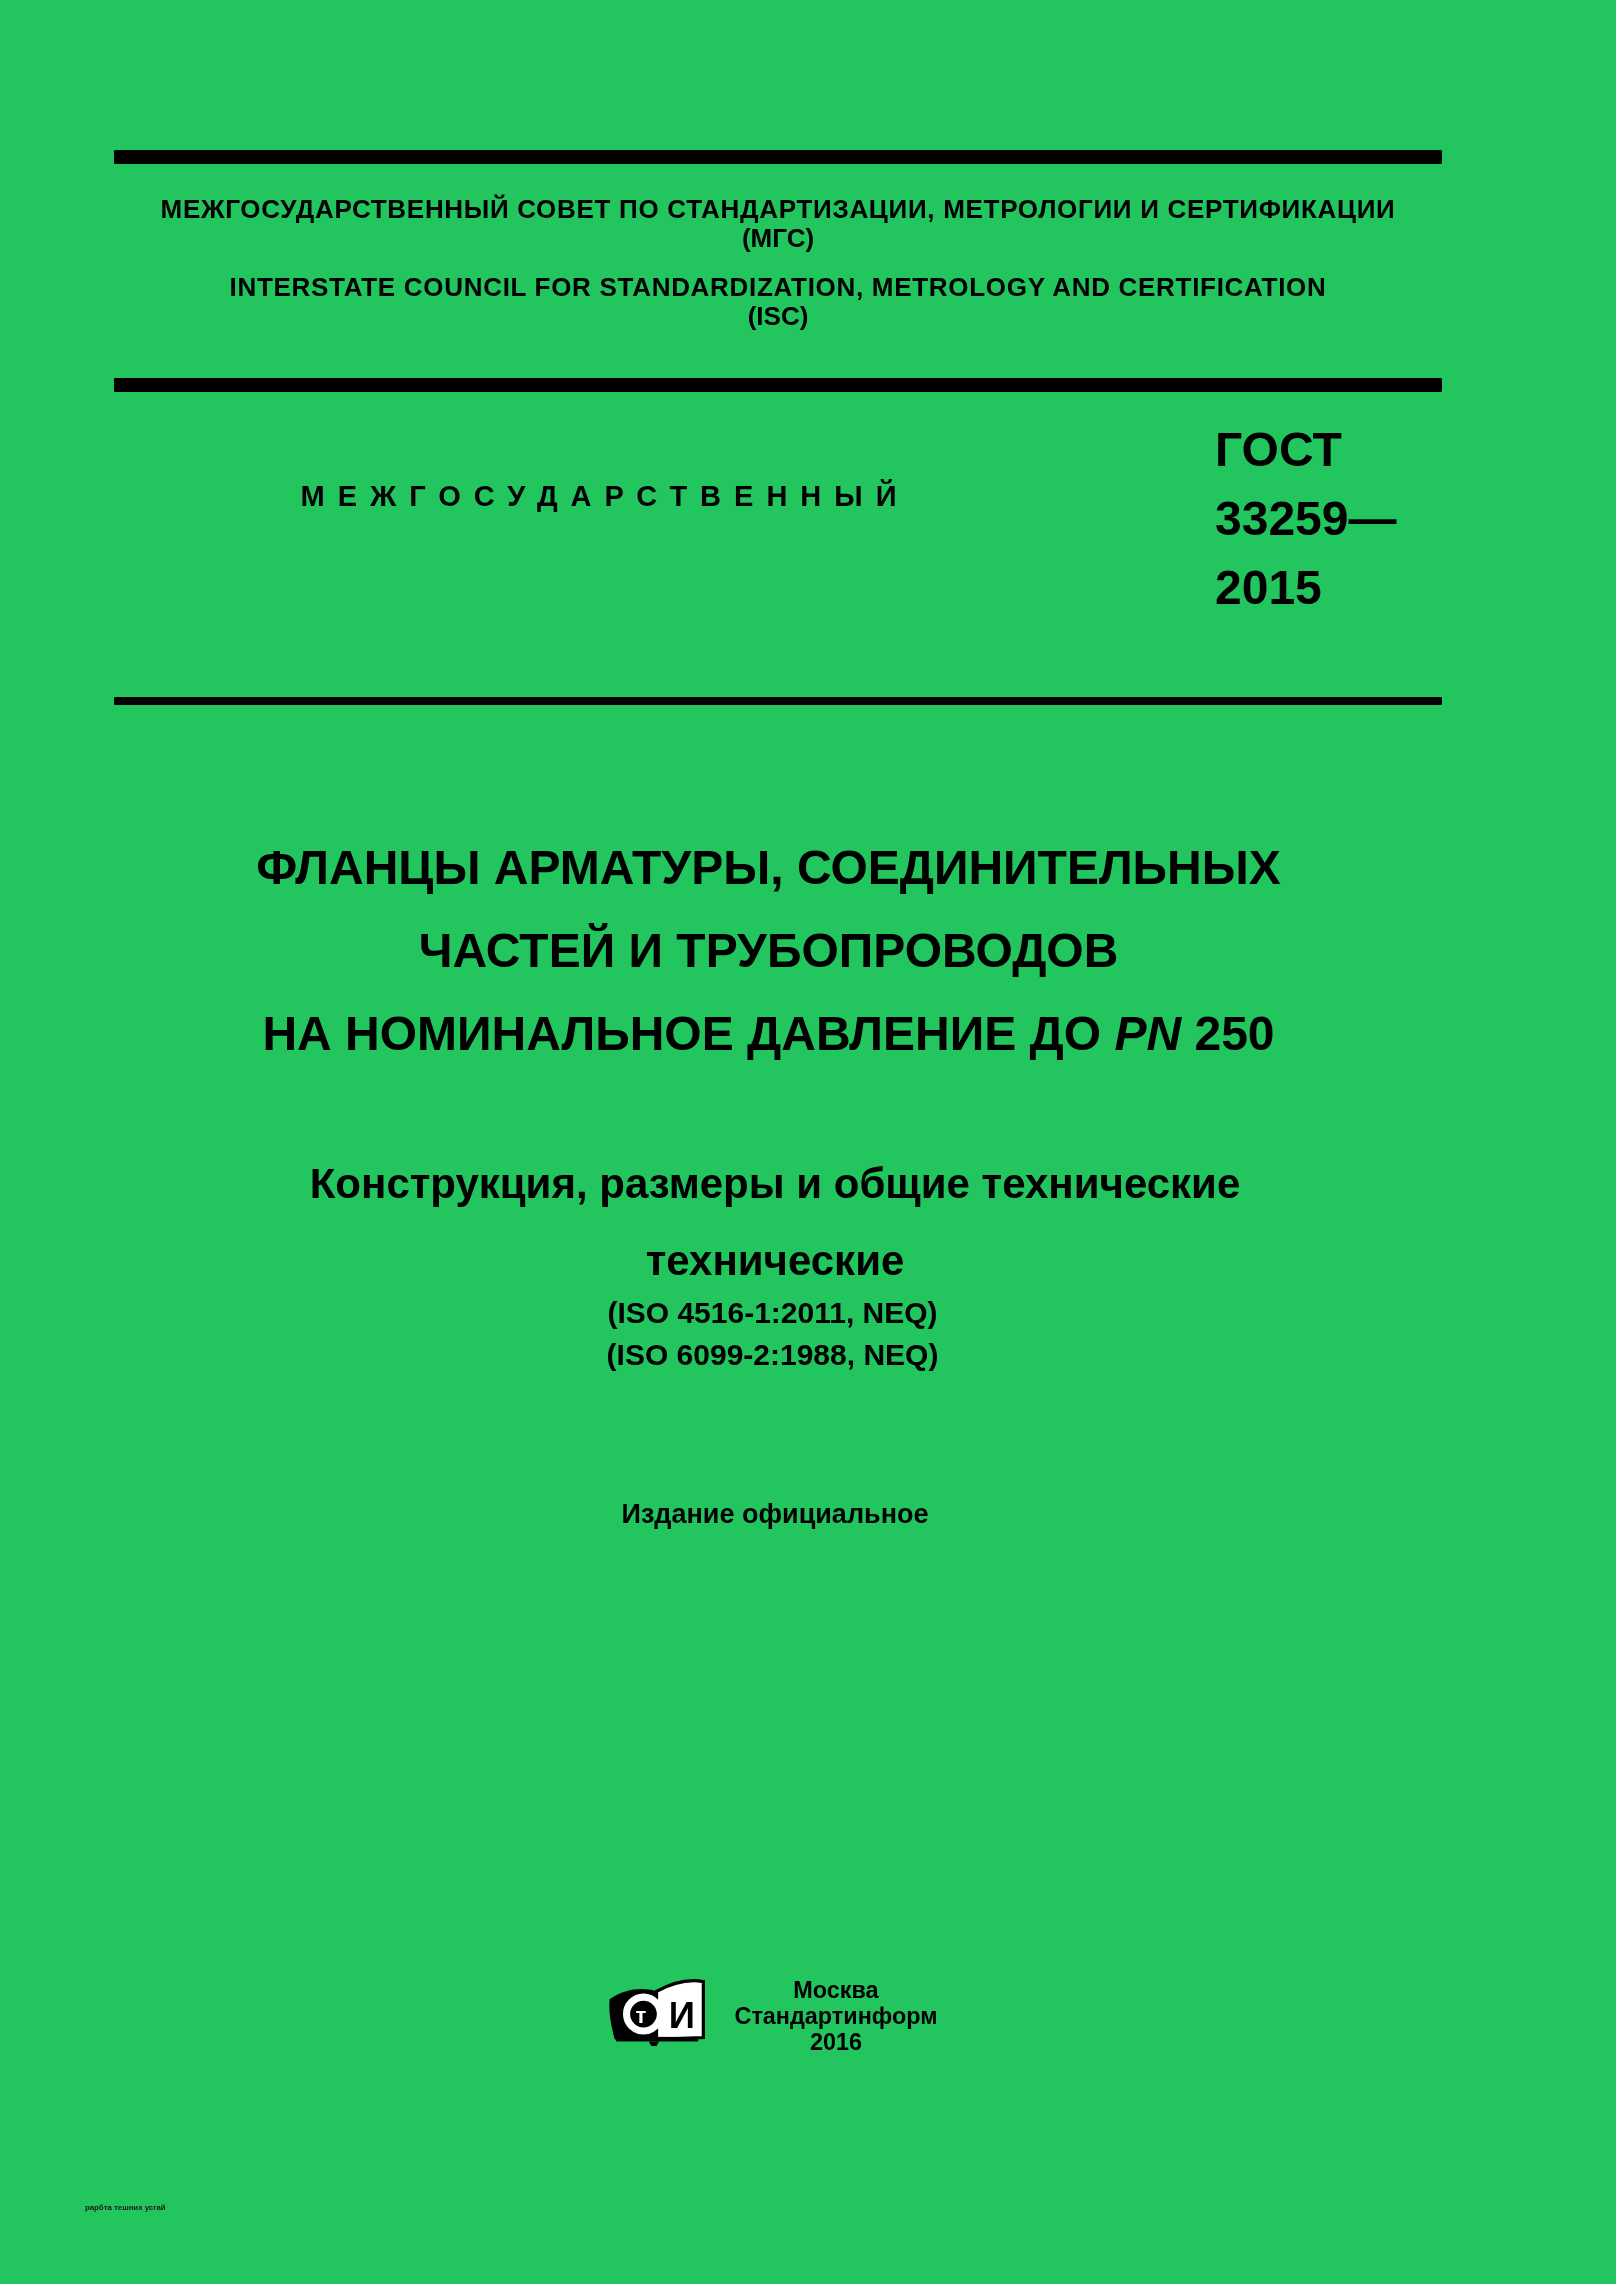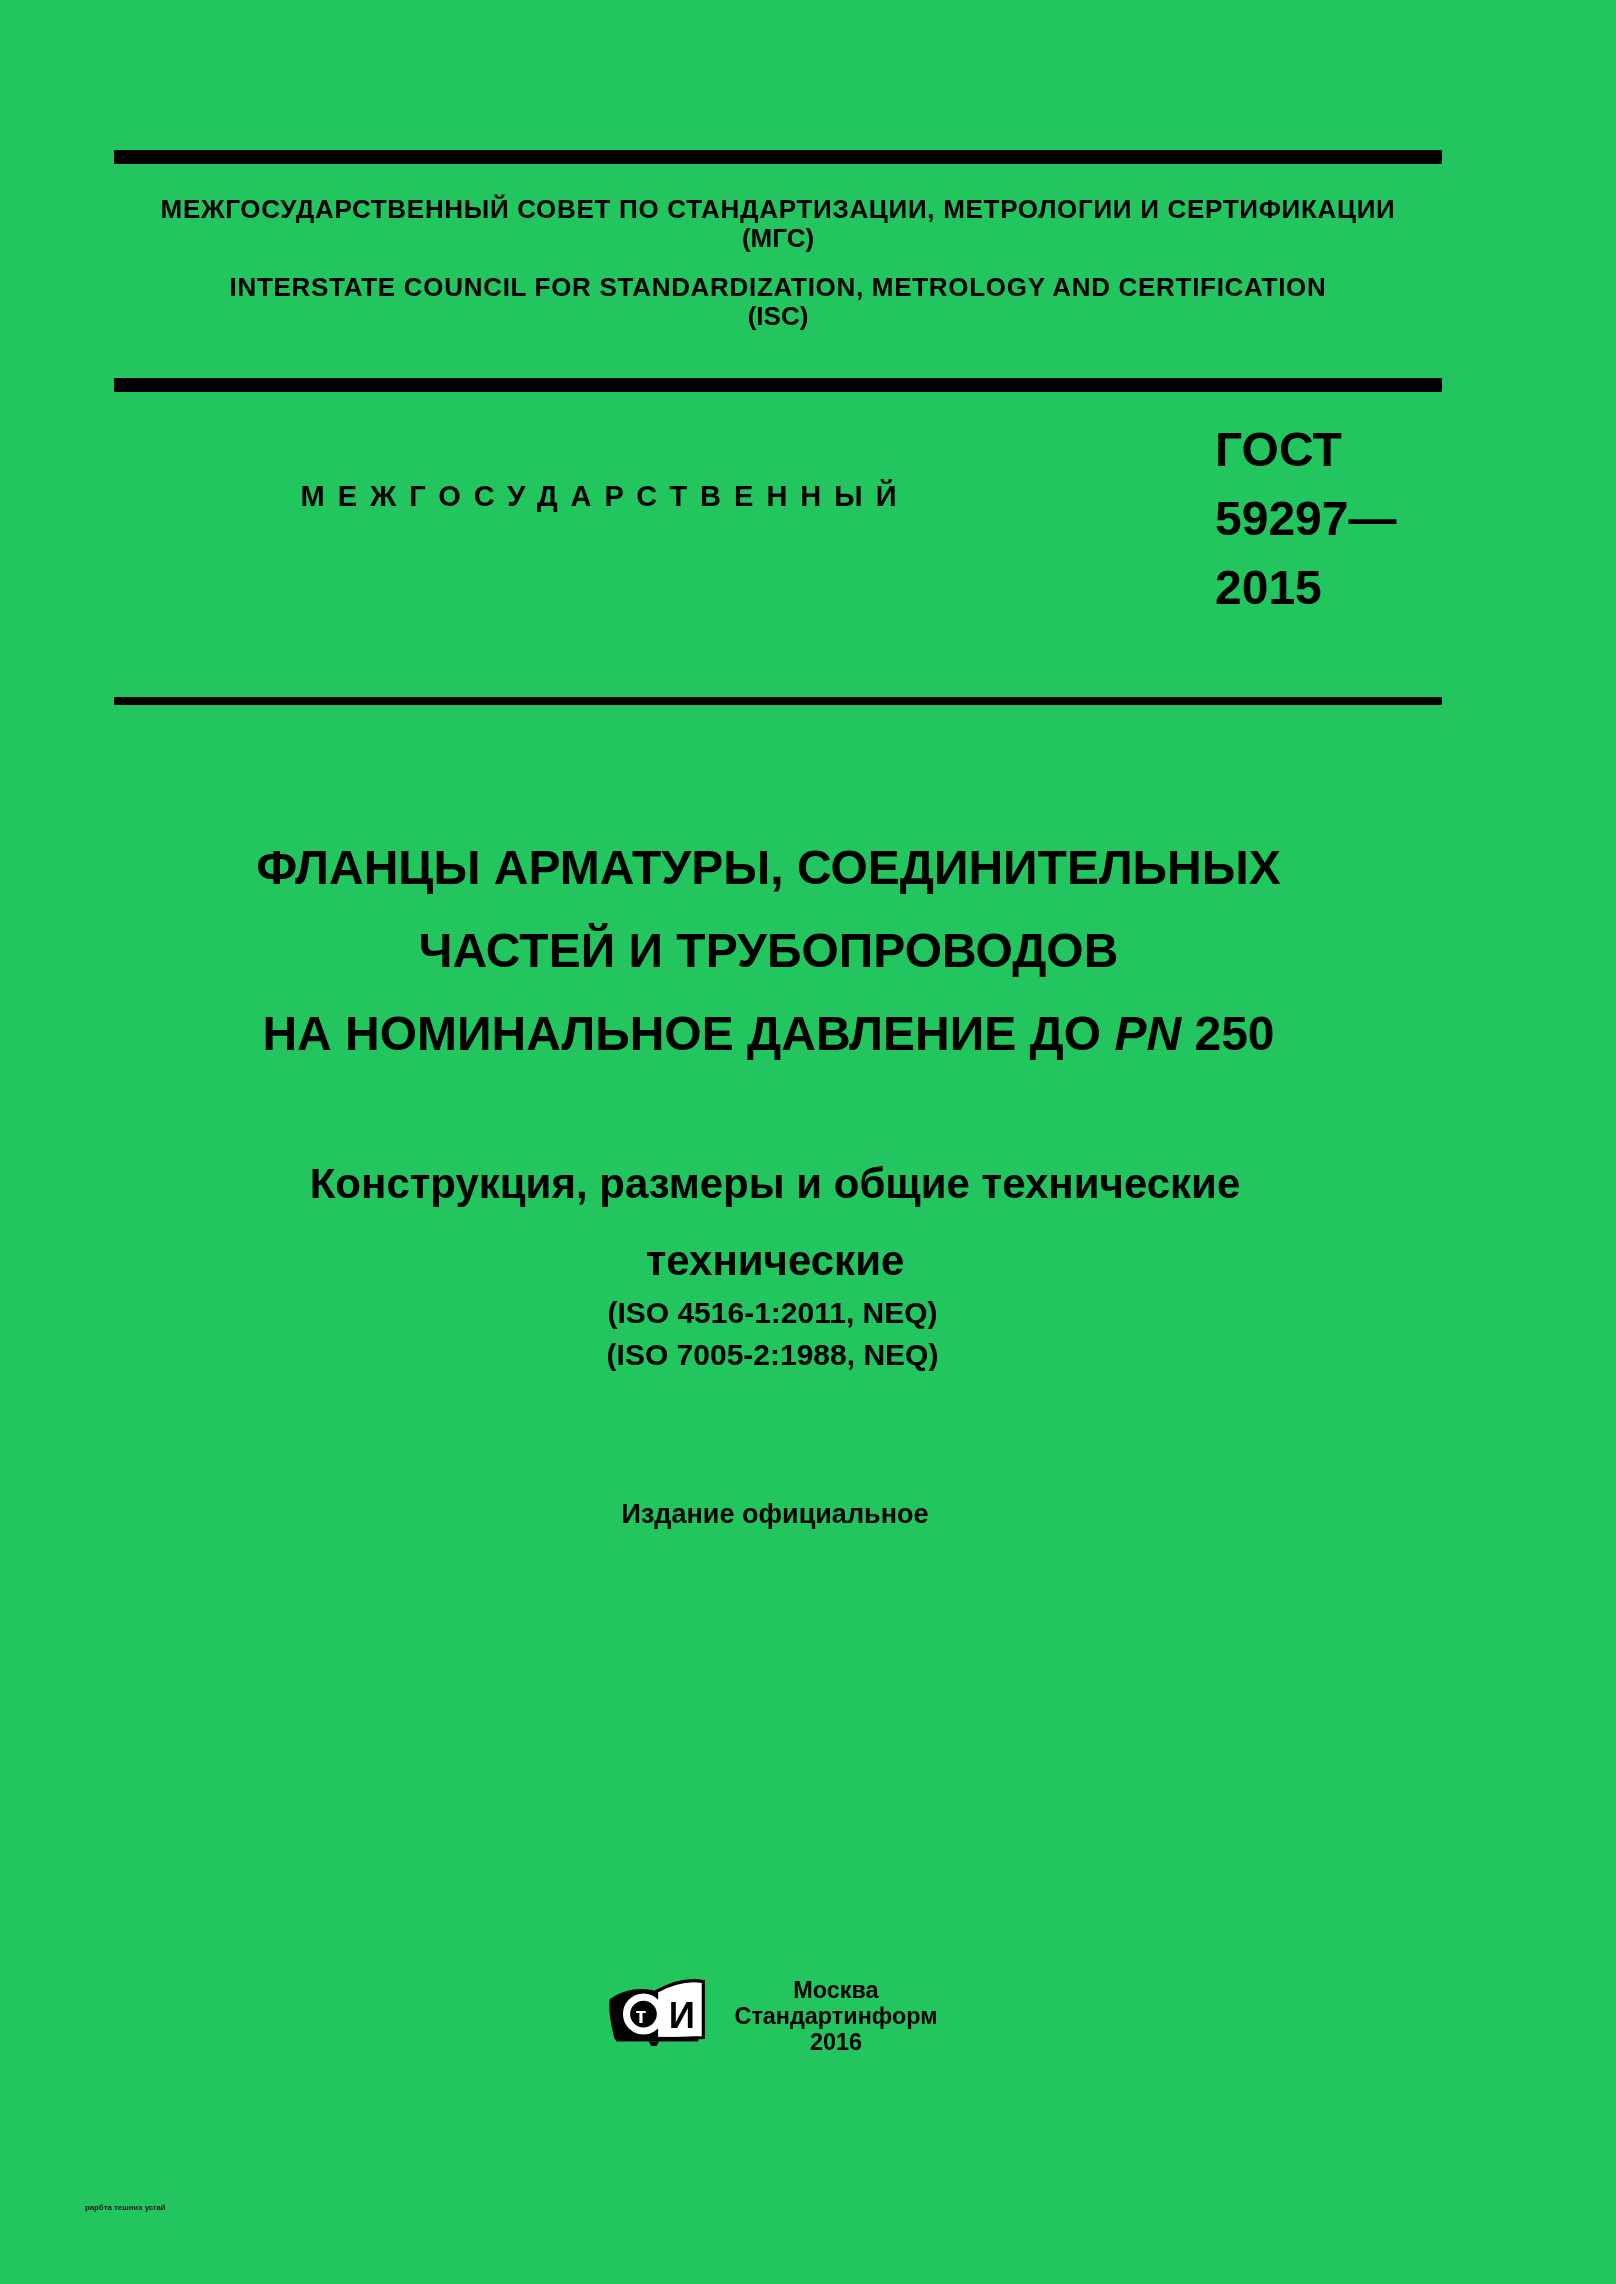--- a/index.html
+++ b/index.html
@@ -144,40 +144,40 @@
   </div>
 
   <div class="rule rule-middle"></div>
 
   <div class="designation-label">
     <div>МЕЖГОСУДАРСТВЕННЫЙ</div>
   </div>
 
   <div class="designation-code">
     <div>ГОСТ</div>
-    <div>59297—</div>
+    <div>33259—</div>
     <div>2015</div>
   </div>
 
   <div class="rule rule-thin"></div>
 
   <div class="doc-title">
     <div>ФЛАНЦЫ АРМАТУРЫ, СОЕДИНИТЕЛЬНЫХ</div>
     <div>ЧАСТЕЙ И ТРУБОПРОВОДОВ</div>
     <div><span>НА НОМИНАЛЬНОЕ ДАВЛЕНИЕ ДО </span><span class="it">PN</span><span> 250</span></div>
   </div>
 
   <div class="doc-subtitle">
     <div>Конструкция, размеры и общие технические</div>
     <div>технические</div>
   </div>
 
   <div class="iso-refs">
     <div>(ISO 4516-1:2011, NEQ)</div>
-    <div>(ISO 7005-2:1988, NEQ)</div>
+    <div>(ISO 6099-2:1988, NEQ)</div>
   </div>
 
   <div class="edition-note">Издание официальное</div>
 
   <svg class="logo" viewBox="0 0 152 106" xmlns="http://www.w3.org/2000/svg">
 
     <path d="M4,34 C28,18 54,15 76,22 L76,96 L12,96 C6,76 2,52 4,34 Z" fill="#000"></path>
 
     <path d="M76,22 C98,10 122,2 148,7 L148,93 L76,96 Z" fill="#fff" stroke="#000" stroke-width="5"></path>
 

